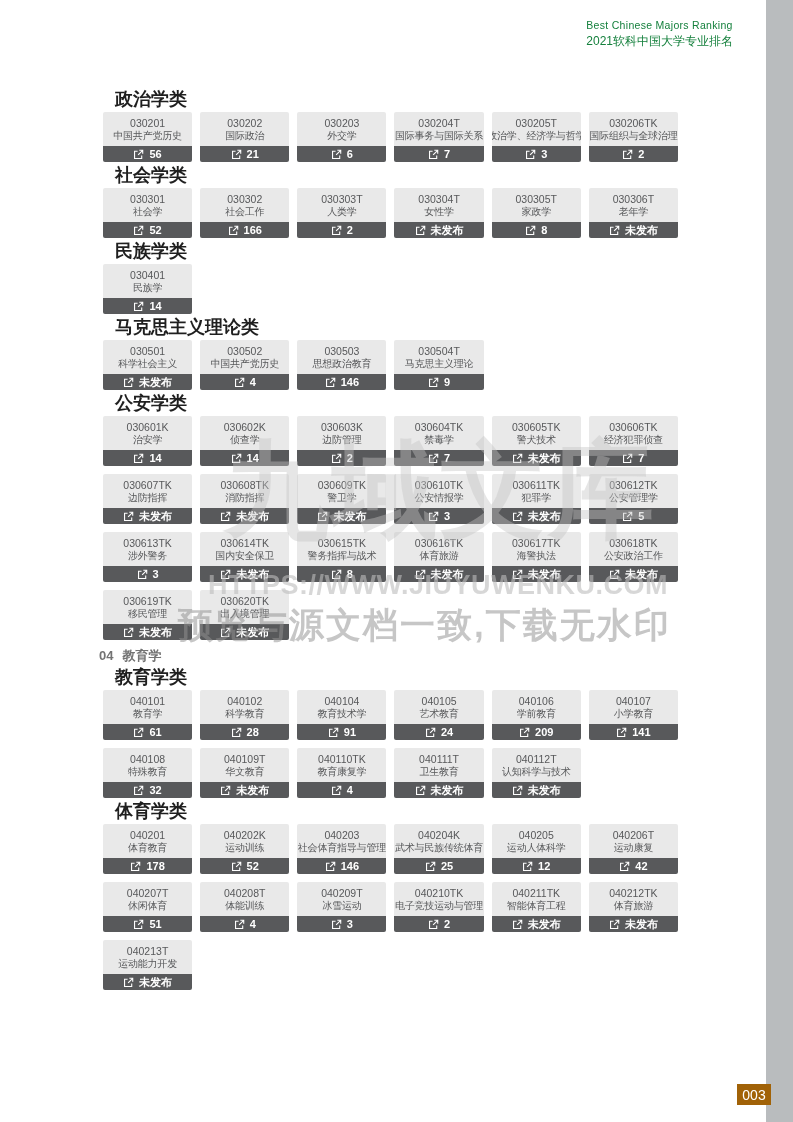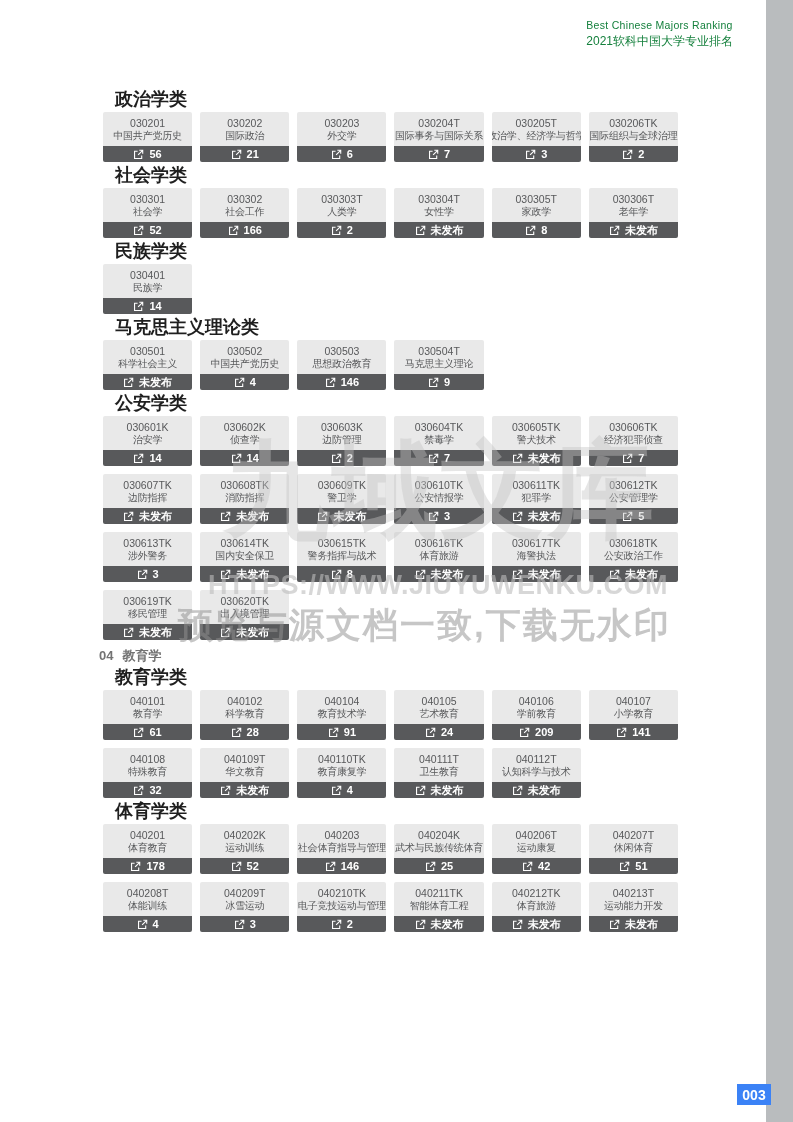--- a/index.html
+++ b/index.html
@@ -34,22 +34,22 @@
   }
   .wm-url{
     position:absolute;left:208px;top:570px;font-size:27px;font-weight:bold;
     color:rgba(188,188,188,0.60);letter-spacing:0.5px;white-space:nowrap;
   }
   .wm-note{
     position:absolute;left:178px;top:602px;font-size:35px;font-weight:bold;
     color:rgba(145,145,145,0.52);letter-spacing:2px;white-space:nowrap;
   }
   .page-num{
-    position:absolute;right:22px;top:1084px;width:34px;height:21px;background:#3b82f6;
-    color:#fff;font-size:14px;font-weight:bold;display:flex;align-items:center;justify-content:center;
+    position:absolute;right:22px;top:1084px;width:34px;height:21px;background:#a16207;
+    color:#fff;font-size:14px;font-weight:normal;display:flex;align-items:center;justify-content:center;
   }
 </style>
 </head>
 <body>
 
 <div class="page">
 
   <div class="edge-bar"></div>
 
   <div class="doc-header">
@@ -818,20 +818,33 @@
     </div>
     <div class="card-bar">
       <svg width="11" height="11" viewBox="0 0 12 12">
         <path d="M5 2.5 H1.7 V10.3 H9.5 V7" fill="none" stroke="#ffffff" stroke-width="1.2"></path>
         <path d="M5.6 6.4 L10.6 1.4 M6.9 1.4 H10.6 V5.1" fill="none" stroke="#ffffff" stroke-width="1.2"></path>
       </svg>
       <span>25</span>
     </div>
   </div>
 
+  <div class="card">
+    <div class="card-top">
+      <div class="card-code">040205</div>
+      <div class="card-name">运动人体科学</div>
+    </div>
+    <div class="card-bar">
+      <svg width="11" height="11" viewBox="0 0 12 12">
+        <path d="M5 2.5 H1.7 V10.3 H9.5 V7" fill="none" stroke="#ffffff" stroke-width="1.2"></path>
+        <path d="M5.6 6.4 L10.6 1.4 M6.9 1.4 H10.6 V5.1" fill="none" stroke="#ffffff" stroke-width="1.2"></path>
+      </svg>
+      <span>12</span>
+    </div>
+  </div>
 
   <div class="card">
     <div class="card-top">
       <div class="card-code">040206T</div>
       <div class="card-name">运动康复</div>
     </div>
     <div class="card-bar">
       <svg width="11" height="11" viewBox="0 0 12 12">
         <path d="M5 2.5 H1.7 V10.3 H9.5 V7" fill="none" stroke="#ffffff" stroke-width="1.2"></path>
         <path d="M5.6 6.4 L10.6 1.4 M6.9 1.4 H10.6 V5.1" fill="none" stroke="#ffffff" stroke-width="1.2"></path>

